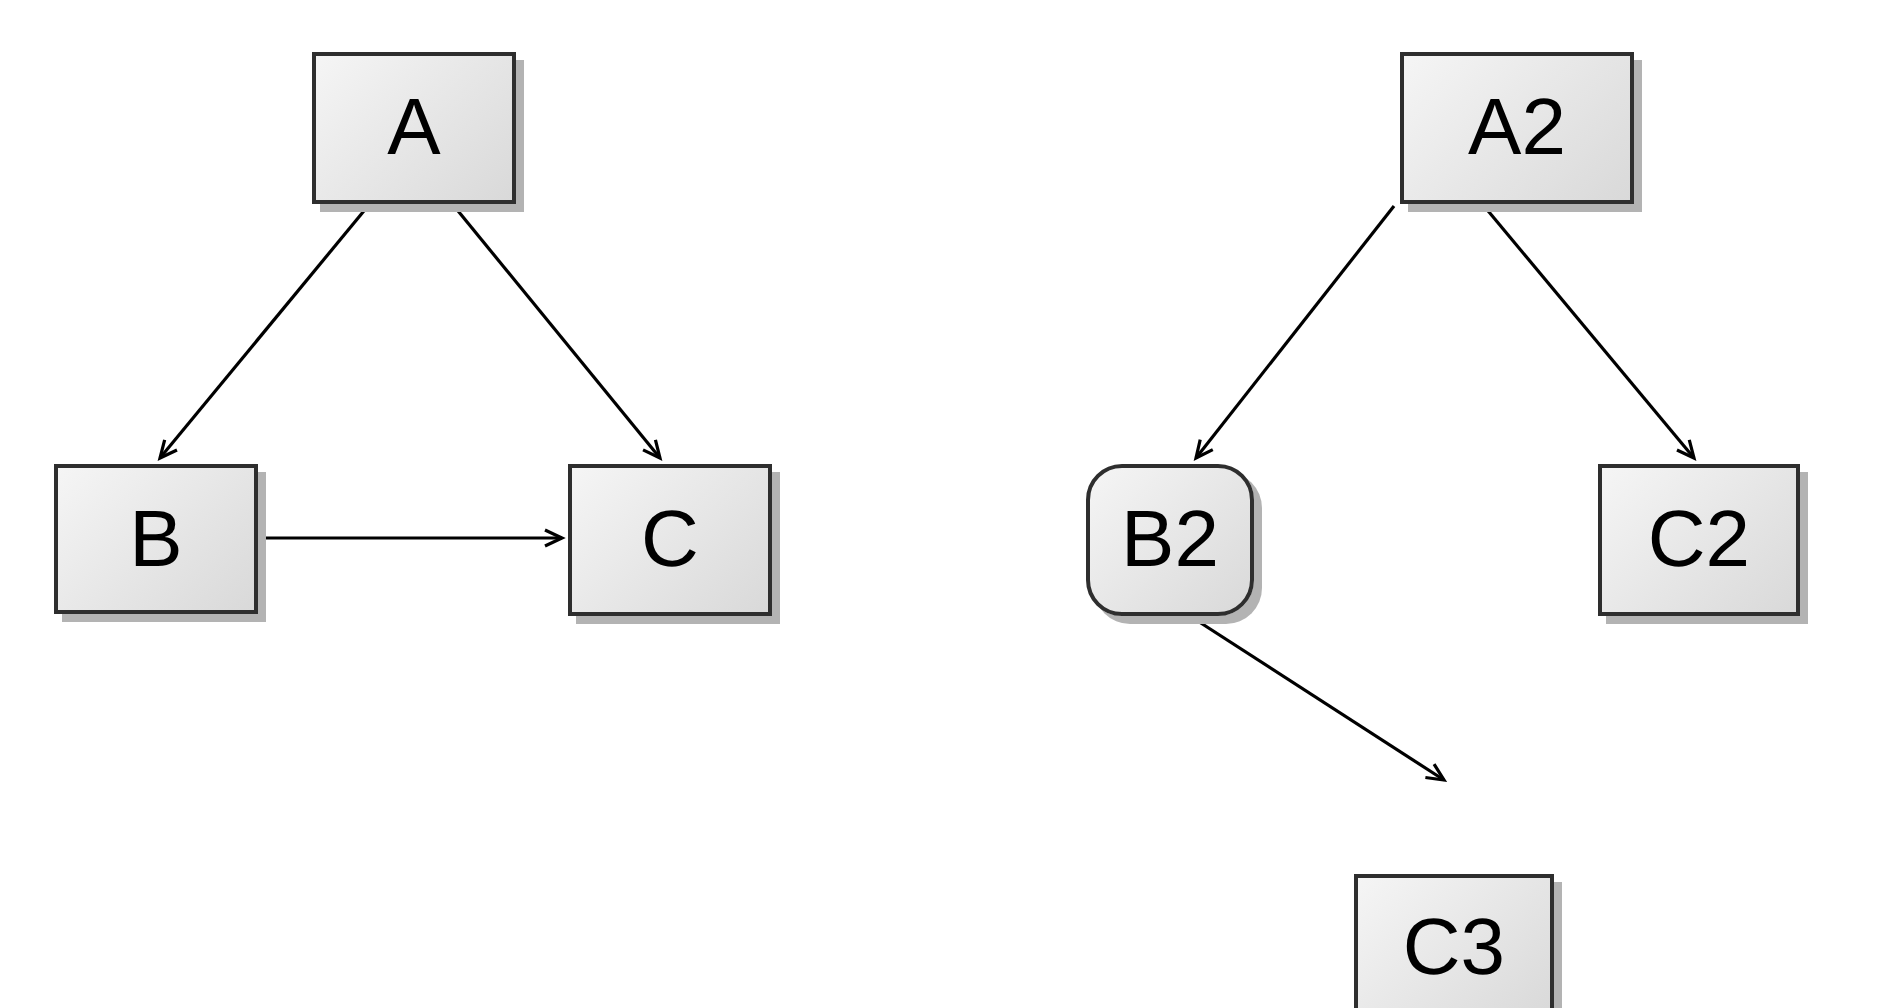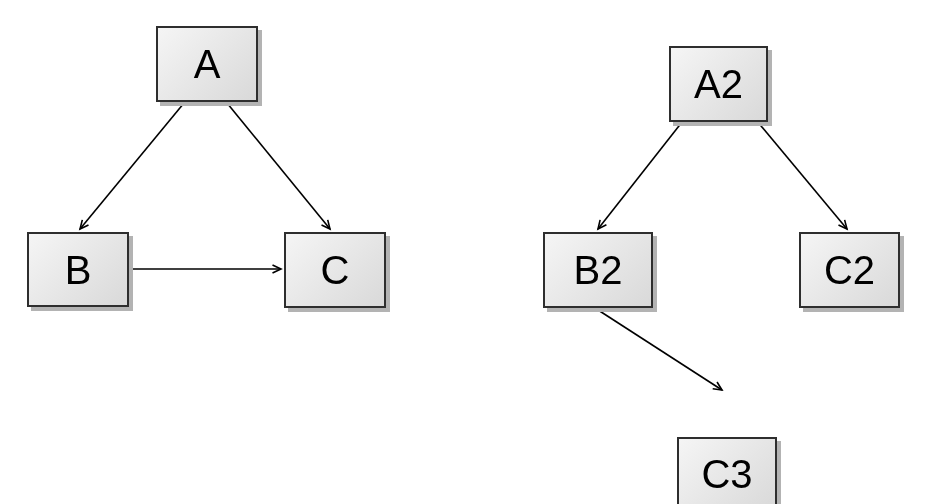--- a/index.html
+++ b/index.html
@@ -66,24 +66,24 @@
     </svg>
 <div class="node" style="left: 156px; top: 26px; width: 102px; height: 76px;">
       <span class="node-label">A</span>
     </div>
     <div class="node" style="left: 27px; top: 232px; width: 102px; height: 75px;">
       <span class="node-label">B</span>
     </div>
     <div class="node" style="left: 284px; top: 232px; width: 102px; height: 76px;">
       <span class="node-label">C</span>
     </div>
-    <div class="node" style="left: 669px; top: 26px; width: 99px; height: 76px; margin-top: 20px;">
+    <div class="node" style="left: 700px; top: 26px; width: 117px; height: 76px;">
       <span class="node-label">A2</span>
     </div>
-    <div class="node" style="left: 543px; top: 232px; width: 110px; height: 76px;">
+    <div class="node" style="left: 543px; top: 232px; width: 84px; height: 76px; border-radius: 18px;">
       <span class="node-label">B2</span>
     </div>
     <div class="node" style="left: 799px; top: 232px; width: 101px; height: 76px; justify-content: center;">
       <span class="node-label">C2</span>
     </div>
     <div class="node" style="left: 677px; top: 393px; width: 100px; height: 74px; margin-top: 44px;">
       <span class="node-label">C3</span>
     </div>
   </div>
 

